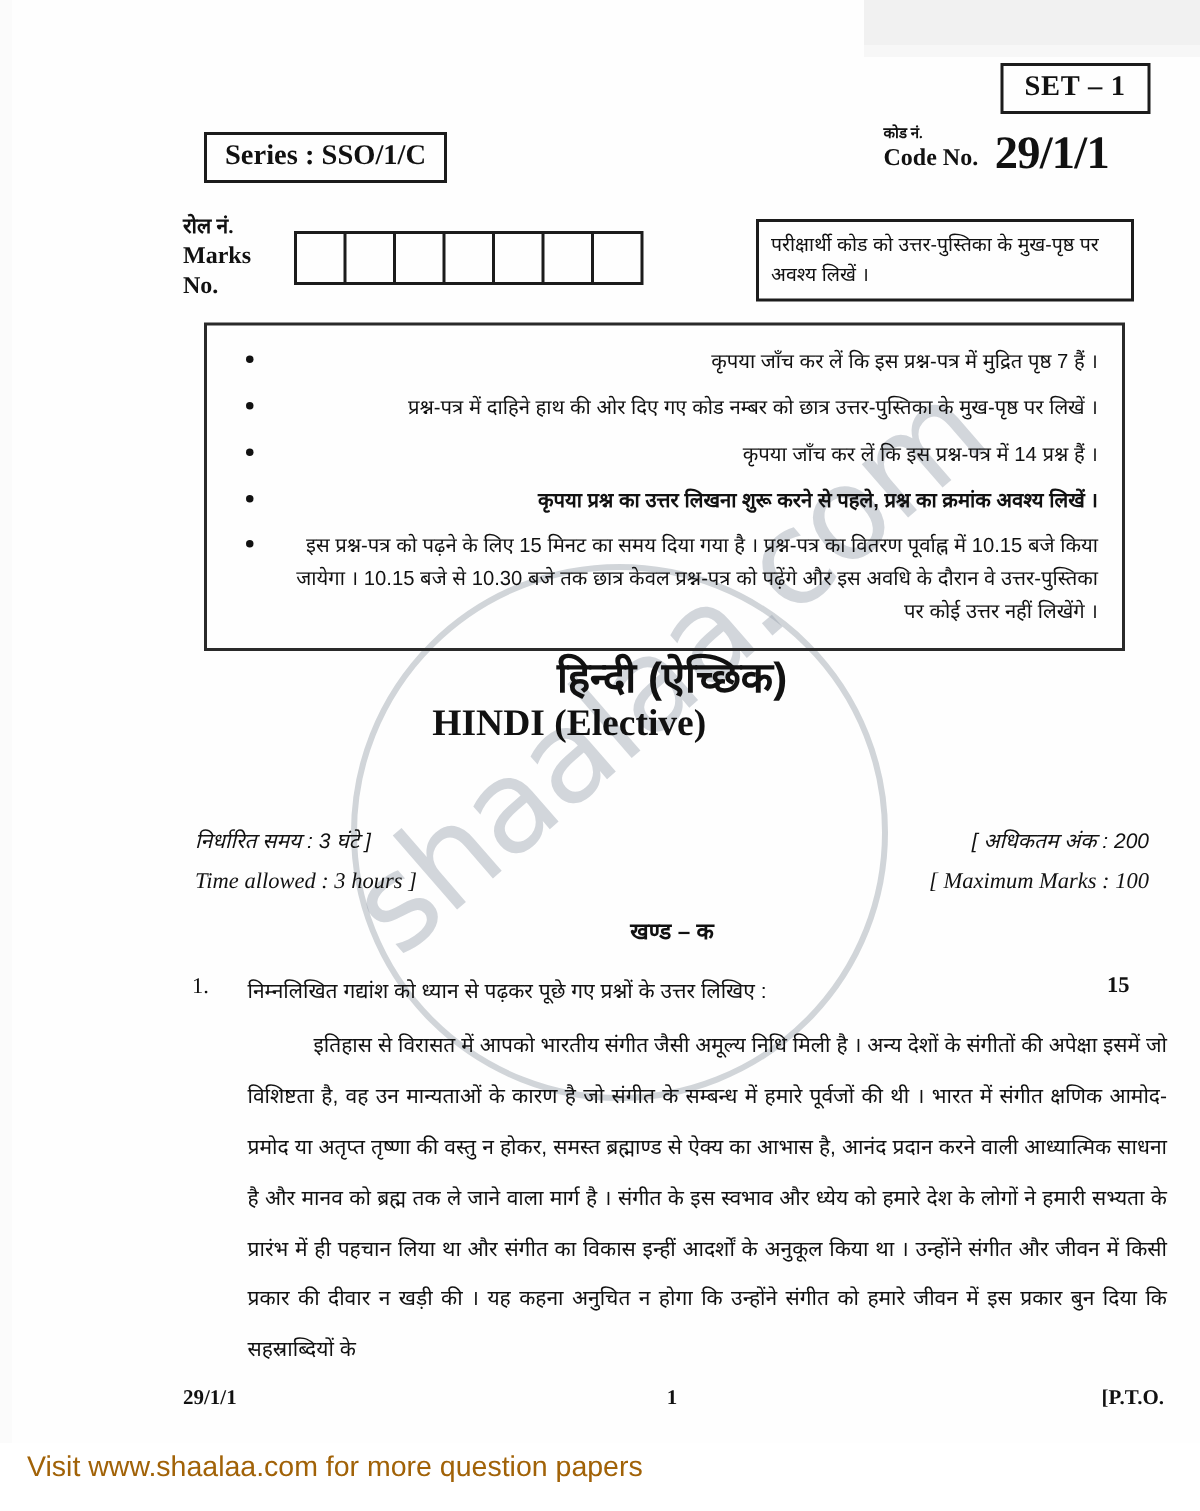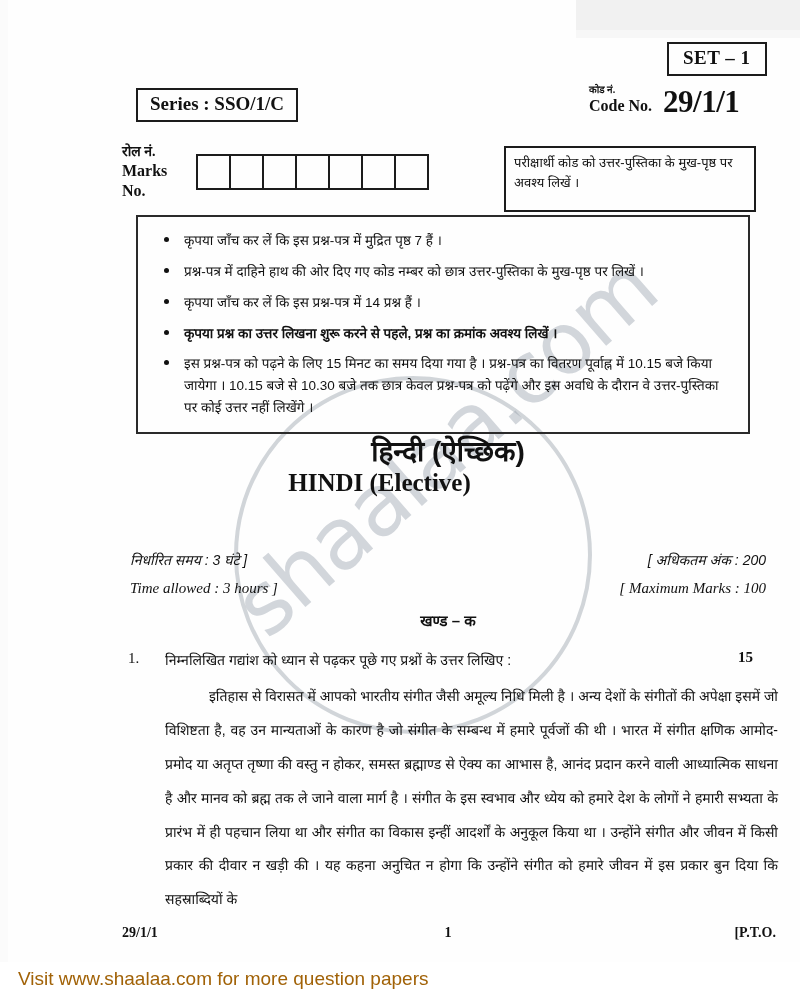--- a/index.html
+++ b/index.html
@@ -158,21 +158,21 @@
     border-right: 2px solid #1c1c1c;
   }
   #roll-grid .cell:last-child { border-right: none; }
 
   
   #notice-box {
     position: absolute;
     left: 456px; top: 146px;
     width: 252px;
     border: 2px solid #1c1c1c;
-    padding: 5px 8px 17px 8px;
+    padding: 5px 8px 6px 8px;
     box-sizing: border-box;
     font-family: "Liberation Sans", "DejaVu Sans", sans-serif;
     font-size: 13px;
     line-height: 1.55;
   }
 
   
   #instr-box {
     position: absolute;
     left: 88px; top: 215px;
@@ -187,20 +187,21 @@
     margin: 0;
     padding: 0;
   }
   #instr-box li {
     position: relative;
     padding-left: 36px;
     margin-bottom: 9px;
     font-family: "Liberation Sans", "DejaVu Sans", sans-serif;
     font-size: 13.5px;
     line-height: 1.62;
+    text-align: right;
   }
   #instr-box li:last-child { margin-bottom: 0; }
   #instr-box li .dot {
     position: absolute;
     left: 16px; top: 7px;
     width: 5px; height: 5px;
     background: #111;
     border-radius: 50%;
   }
   #instr-box li.bold { font-weight: bold; }

